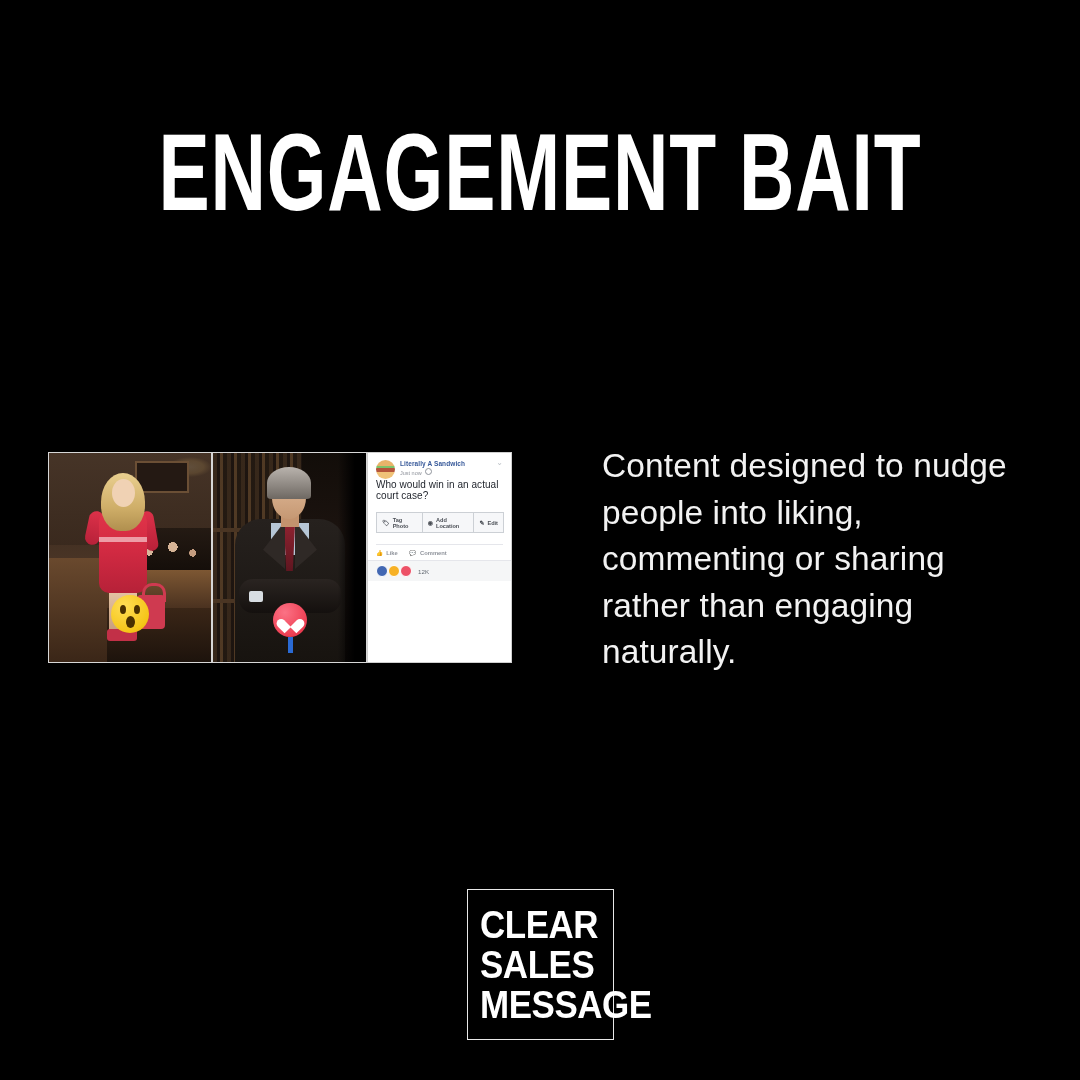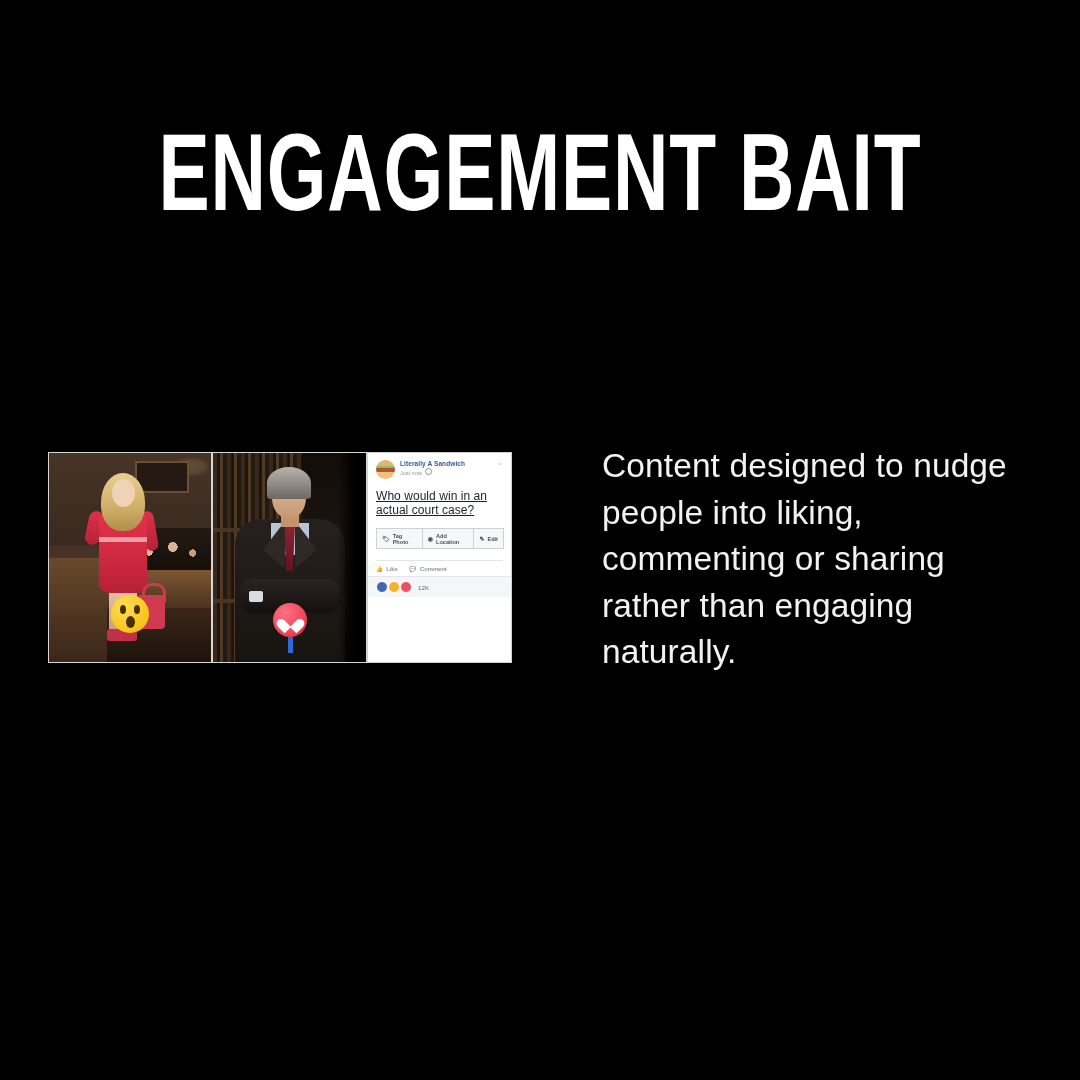--- a/index.html
+++ b/index.html
@@ -291,21 +291,21 @@
   }
   .post-meta { color: #90949c; font-size: 5.5px; margin-top: 1px; }
   .post-globe {
     display: inline-block; width: 5px; height: 5px; border-radius: 50%;
     border: .8px solid #90949c; vertical-align: -.5px; margin-left: 2px;
   }
   .post-chevron {
     margin-left: auto; color: #bec3c9; font-size: 8px; line-height: 6px;
   }
   .post-text {
-    color: #1d2129; font-size: 12px; margin-top: 10px; letter-spacing: .05px; text-decoration: underline;
+    color: #1d2129; font-size: 10px; letter-spacing: .05px;
   }
   .post-tools { display: flex; gap: 0; margin-top: 11px; }
   .tool {
     border: 1px solid #ccd0d5; background: #f6f7f9;
     color: #4b4f56; font-size: 5.6px; font-weight: 700;
     padding: 3.5px 5px; display: flex; align-items: center; gap: 3px;
     margin-right: -1px;
   }
   .tool .gl { font-size: 6px; line-height: 1; }
   .post-actionbar {
@@ -459,14 +459,19 @@
           <span class="rbub love"></span>
           <span class="rcount">12K</span>
         </div>
 
       </div>
     </div>
   </div>
 
   <div class="body-copy">Content designed to nudge people into liking, commenting or sharing rather than engaging naturally.</div>
 
+  <div class="logo-box">
+    <div class="logo-line">CLEAR</div>
+    <div class="logo-line">SALES</div>
+    <div class="logo-line">MESSAGE</div>
+  </div>
 
 </div>
 
 </body></html>

